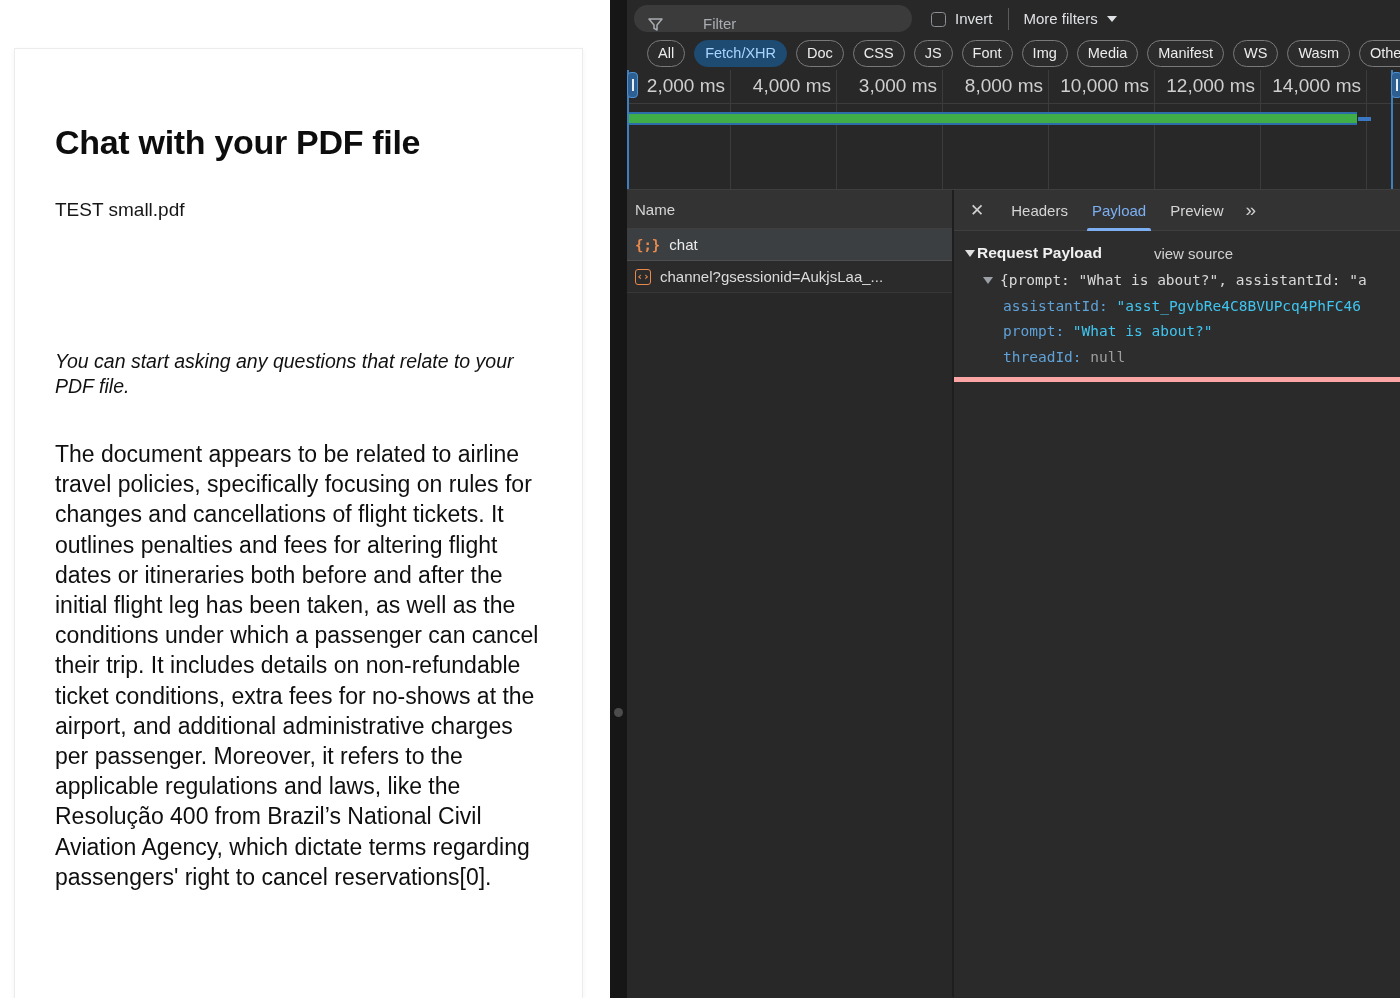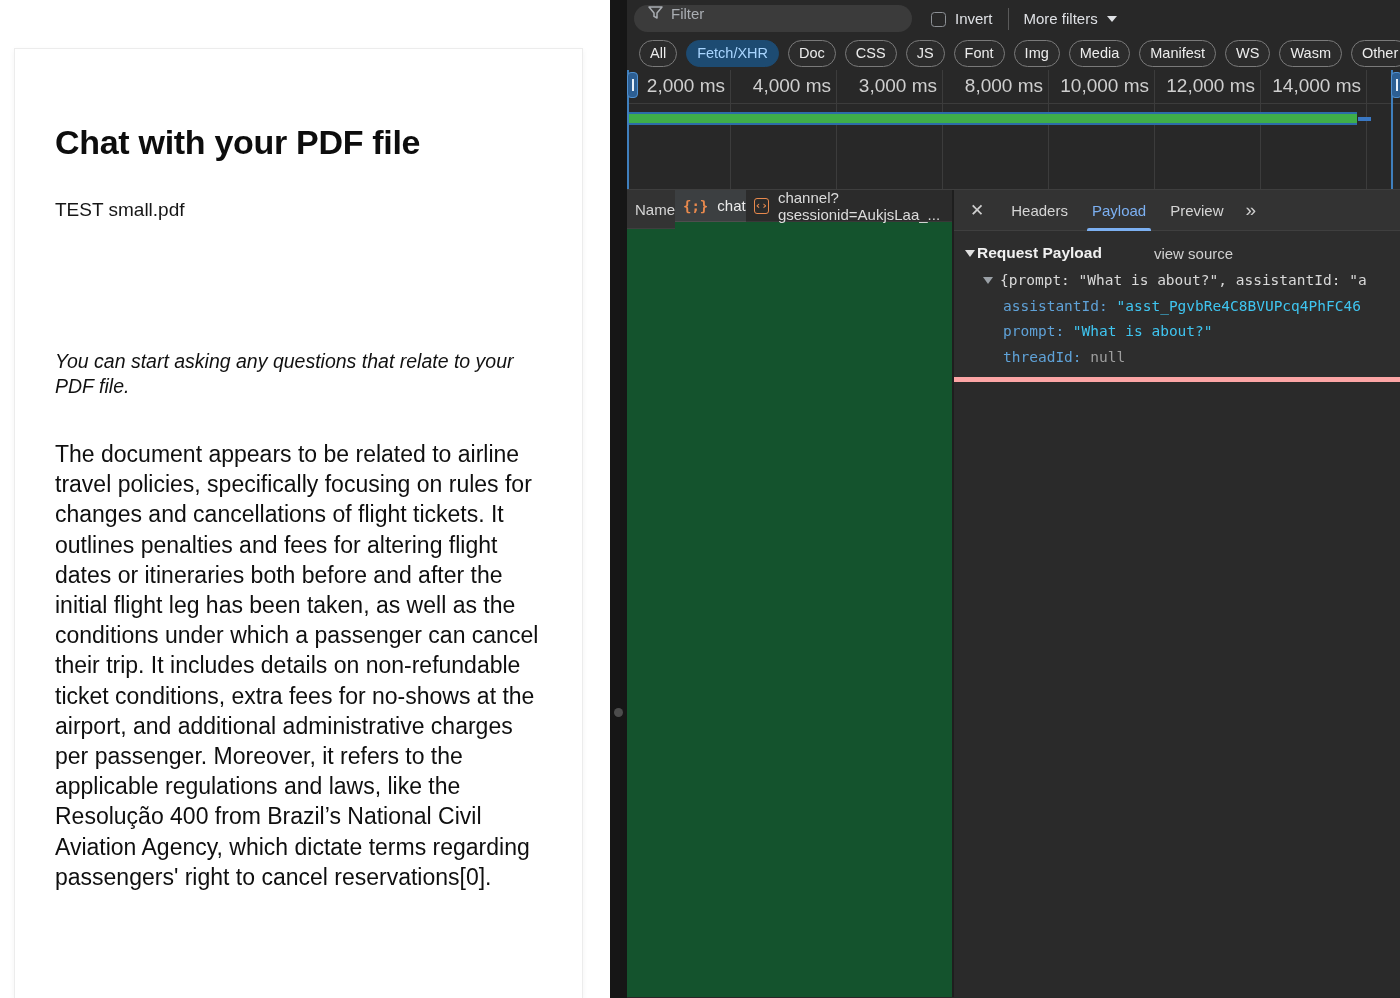--- a/index.html
+++ b/index.html
@@ -33,36 +33,36 @@
   .v-divider .dot { position:absolute; left:4px; top:708px; width:9px; height:9px;
                     border-radius:50%; background:#4c4c4c; }
 
   
   .devtools { position:absolute; left:627px; top:0; width:773px; height:998px;
               background:#282828; color:#dadada; font-size:15px; }
 
   
   .net-toolbar { height:37px; display:flex; align-items:center; padding-left:7px; }
   .filter-pill { width:278px; height:27px; border-radius:14px; background:#3b3b3b;
-                 display:flex; align-items:flex-start; padding:0 10px; }
+                 display:flex; align-items:flex-end; padding:0 10px;gap:32px; }
   .filter-pill svg { flex:0 0 auto; margin:0 8px 0 4px; }
   .filter-pill input { flex:1; min-width:0; background:transparent; border:none; outline:none;
                        color:#d6d6d6; font-size:15px; font-family:"Liberation Sans", sans-serif; }
   .filter-pill input::placeholder { color:#a9adb2; }
   .invert-wrap { display:flex; align-items:flex-end; margin-left:19px; }
   .checkbox { width:15px; height:15px; border:1.6px solid #8d9196; border-radius:3.5px;
               background:transparent; }
   .invert-label { margin-left:9px; color:#dfe1e5; }
   .toolbar-sep { width:1px; height:22px; background:#5a5a5a; margin:0 15px; }
   .more-filters { display:flex; align-items:center; color:#dfe1e5; }
   .caret-down { width:0; height:0; margin-left:9px; border-left:5.5px solid transparent;
                 border-right:5.5px solid transparent; border-top:6.5px solid #dfe1e5; }
 
   
-  .chips { height:33px; display:flex; align-items:center; gap:9px; padding-left:12px; }
+  .chips { height:33px; display:flex; align-items:center; gap:9px; padding-left:20px; }
   .chip { height:27px; line-height:25px; padding:0 10px; border:1px solid #7a7a7a;
           border-radius:13.5px; background:#2c2c2c; color:#ececec; font-size:14.5px;
           white-space:nowrap; }
   .chip.active { background:#1d4b72; border-color:#1d4b72; color:#a8d5ff; }
 
   
   .timeline { position:relative; height:120px; border-bottom:1px solid #3e3e3e; overflow:hidden; }
   .tl-cell { position:absolute; top:0; bottom:0; width:106px; border-right:1px solid #3c3c3c; }
   .tl-label { position:absolute; top:0; right:5px; line-height:32px; font-size:19px; color:#cfcfcf; }
   .ruler-line { position:absolute; left:0; right:0; top:33px; height:1px; background:#3c3c3c; }
@@ -71,21 +71,21 @@
   .wf-stub { position:absolute; left:731px; top:47px; width:13px; height:4px; background:#3a78c4; }
   .brush-line { position:absolute; top:0; bottom:0; width:2px; background:#3f7fbd; }
   .brush-handle { position:absolute; top:2px; width:11px; height:26px; border-radius:4px;
                   background:#2d5f93; border:1px solid #4f90d0; }
   .brush-grip { position:absolute; left:4px; top:6px; width:1.5px; height:12px; background:#e8f1fa; }
   .brush-left  { left:0; }
   .brush-right { left:764px; }
 
   
   .lower { display:flex; height:807px; }
-  .request-list { width:325px; display:flex; flex-direction:row; background:#14532d; }
+  .request-list { width:325px; display:flex; flex-direction:column; background:#14532d; }
   .list-header { height:39px; line-height:39px; background:#333; border-bottom:1px solid #3f3f3f;
                  padding-left:8px; color:#d6d6d6; }
   .req-row { height:32px; display:flex; align-items:center; padding-left:8px; gap:9px;
              font-size:15px; border-bottom:1px solid #383838; }
   .req-row.selected { background:#3c3f41; color:#ececec; border-bottom:1px solid #4e4e4e; }
   .req-row.plain { background:#2b2b2b; color:#dcdcdc; }
   .json-icon { color:#e8894d; font-family:"DejaVu Sans Mono", monospace; font-size:14px; font-weight:bold; }
   .xhr-icon { width:16px; height:16px; border:1.6px solid #e8894d; border-radius:3px;
               color:#e8894d; font-size:11px; font-weight:bold; line-height:13px; text-align:center;
               font-family:"DejaVu Sans Mono", monospace; }

